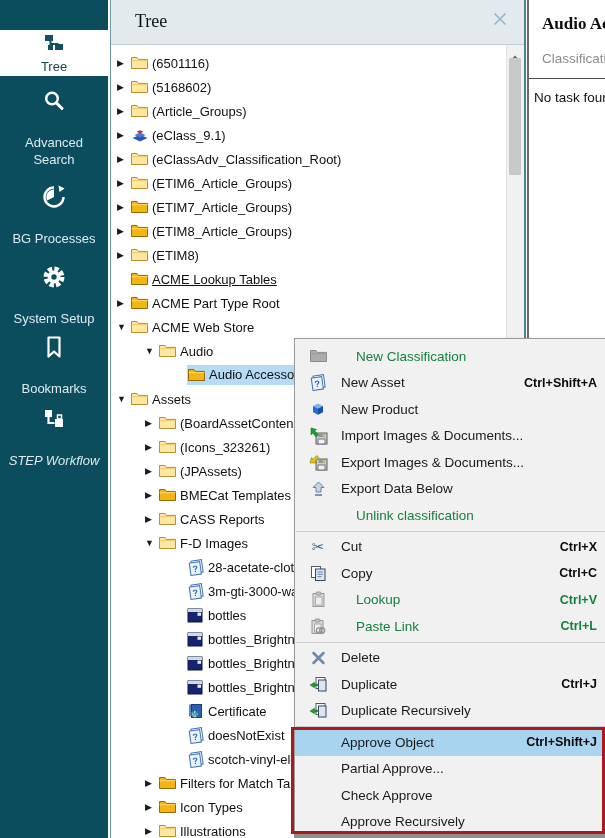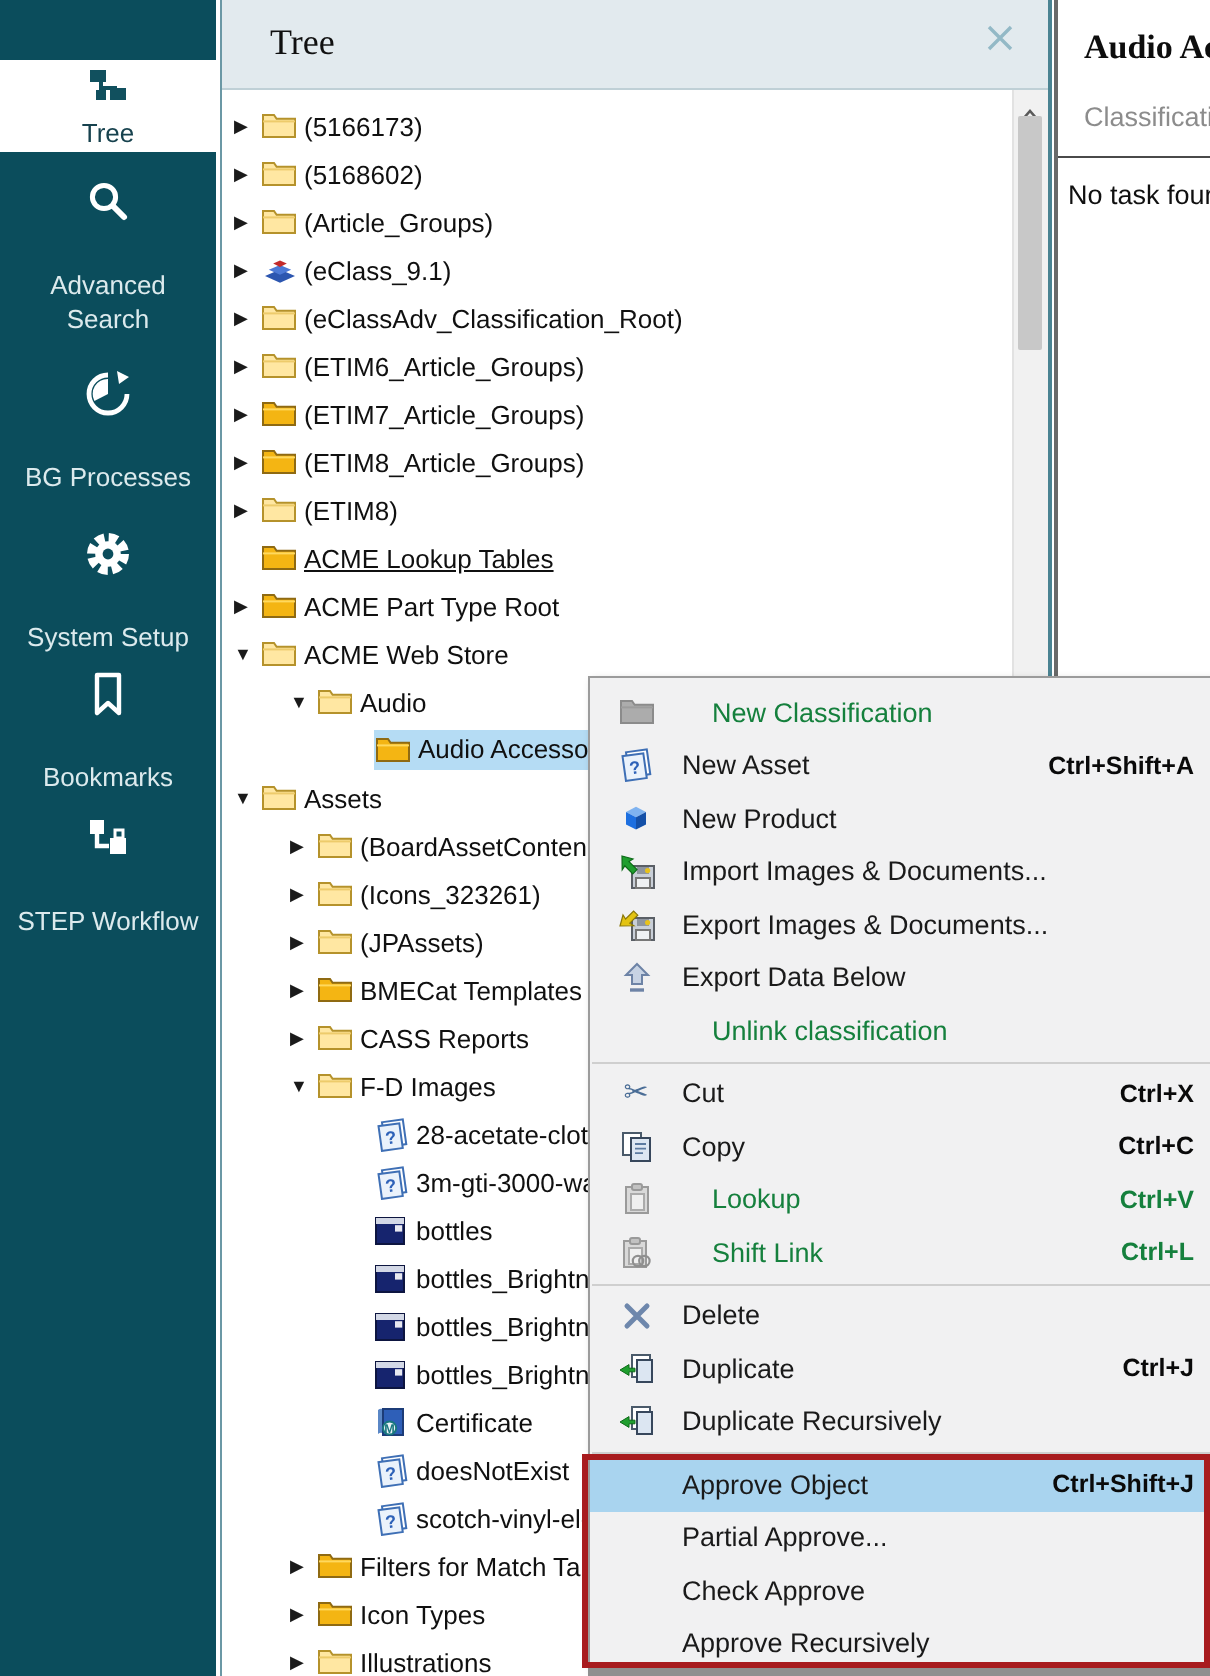--- a/index.html
+++ b/index.html
@@ -5,21 +5,21 @@
   html,body{margin:0;padding:0;}
   body{width:605px;height:838px;position:relative;overflow:hidden;background:#fff;
        font-family:"Liberation Sans",sans-serif;-webkit-font-smoothing:antialiased;}
 
   
   .sidebar{position:absolute;left:0;top:0;width:108px;height:838px;background:#0B4D5C;}
   .sb-item{position:absolute;left:0;width:108px;display:flex;flex-direction:column;align-items:center;
            justify-content:flex-start;gap:21px;color:#DCEAED;font-size:13px;text-align:center;cursor:pointer;}
   .sb-item .sb-label{line-height:1.3;width:100px;}
   .sb-i0{top:30px;height:46px;background:#FFFFFF;color:#17424E;justify-content:center;gap:3px;}
-  .sb-i1{top:88px;} .sb-i2{top:184px;} .sb-i3{top:264px;} .sb-i4{top:334px;} .sb-i5{top:406px;}
+  .sb-i1{top:88px;} .sb-i2{top:184px;} .sb-i3{top:264px;} .sb-i4{top:334px;} .sb-i5{top:406px;font-style:italic;}
   .sb-icon{display:flex;align-items:center;justify-content:center;height:26px;}
 
   
   .tree-panel{position:absolute;left:110px;top:0;width:416px;height:838px;box-sizing:border-box;
               background:#fff;border-left:1px solid #6B98A5;border-right:2px solid #4A8392;}
   .tree-header{position:relative;height:44px;background:#E2EAEE;border-bottom:1px solid #BFD0D6;}
   .tree-title{position:absolute;left:24px;top:11px;font-family:"Liberation Serif",serif;
               font-size:18px;color:#101010;}
   .tree-close{position:absolute;right:14px;top:11px;width:18px;height:18px;cursor:pointer;}
   .tree-body{position:absolute;left:0;top:45px;right:17px;bottom:0;overflow:hidden;padding-top:6px;}
@@ -138,21 +138,21 @@
     </header>
     <div class="tree-body">
         <div class="tree-row" style="padding-left: 6px;">
           <span class="tw-exp">▶</span>
           <span class="tw-icon">
             <svg width="17" height="14" viewBox="0 0 17 14">
               <path d="M0.5 1.5 h5.5 l1.3 1.9 h9.2 v9.1 h-16 z" fill="#FFE7A2" stroke="#B5922B"></path>
               <path d="M0.5 4.7 h16" stroke="#EDCB6B" fill="none"></path>
             </svg>
           </span>
-          <span class="tw-label">(5166173)</span>
+          <span class="tw-label">(6501116)</span>
         </div>
         <div class="tree-row" style="padding-left: 6px;">
           <span class="tw-exp">▶</span>
           <span class="tw-icon">
             <svg width="17" height="14" viewBox="0 0 17 14">
               <path d="M0.5 1.5 h5.5 l1.3 1.9 h9.2 v9.1 h-16 z" fill="#FFE7A2" stroke="#B5922B"></path>
               <path d="M0.5 4.7 h16" stroke="#EDCB6B" fill="none"></path>
             </svg>
           </span>
           <span class="tw-label">(5168602)</span>
@@ -609,21 +609,21 @@
       <div class="menu-item dis">
         <span class="mi-icon">
           <svg width="16" height="17" viewBox="0 0 16 17">
             <rect x="2" y="2.5" width="11" height="13" fill="#D9D9D9" stroke="#9A9A9A"></rect>
             <rect x="5" y="1" width="5" height="3" rx="1" fill="#C2C2C2" stroke="#9A9A9A"></rect>
             <rect x="4.5" y="6" width="6.5" height="8" fill="#EFEFEF" stroke="#ABABAB"></rect>
             <circle cx="9" cy="12.5" r="2.6" fill="none" stroke="#8F8F8F" stroke-width="1.1"></circle>
             <circle cx="12.2" cy="12.5" r="2.6" fill="none" stroke="#8F8F8F" stroke-width="1.1"></circle>
           </svg>
         </span>
-        <span class="mi-label">Shift Link</span>
+        <span class="mi-label">Paste Link</span>
         <span class="mi-shortcut">Ctrl+L</span>
       </div>
       <div class="menu-sep"></div>
       <div class="menu-item">
         <span class="mi-icon">
           <svg width="15" height="14" viewBox="0 0 15 14">
             <path d="M2.5 2 L12.5 12 M12.5 2 L2.5 12" stroke="#6E87AC" stroke-width="2.5" stroke-linecap="round"></path>
           </svg>
         </span>
         <span class="mi-label">Delete</span>

